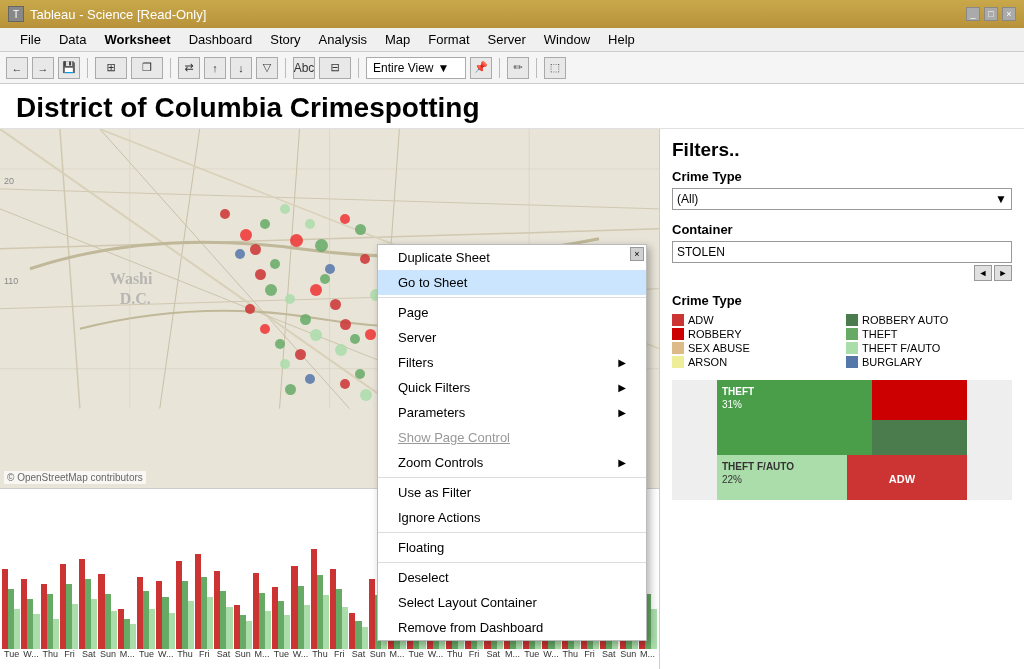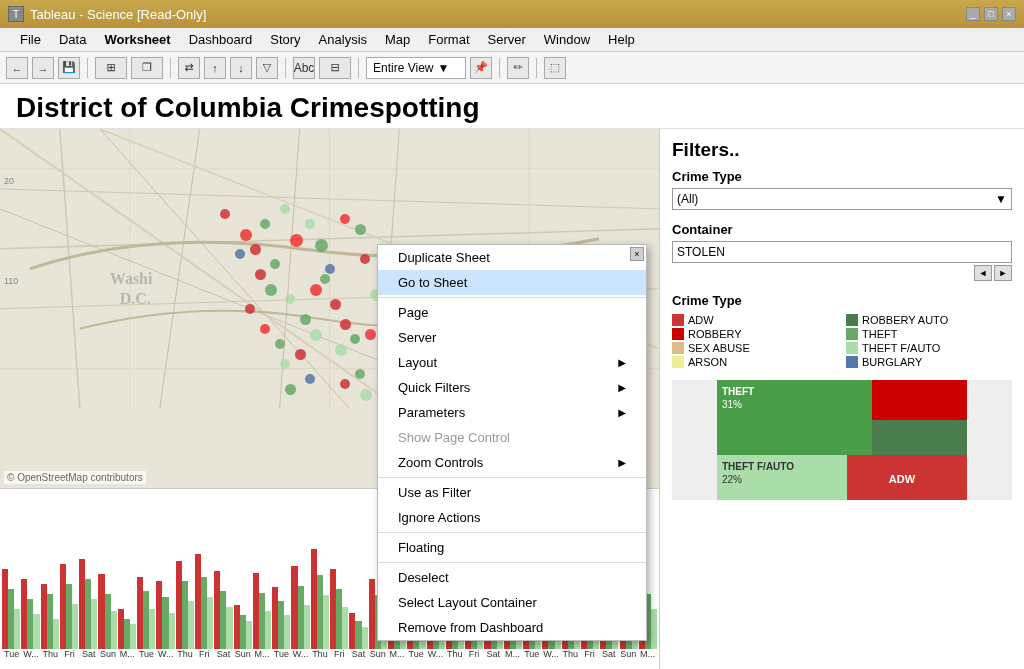--- a/index.html
+++ b/index.html
@@ -301,21 +301,21 @@
 
     .ctx-item {
       padding: 5px 20px;
       cursor: pointer;
       color: #000;
       display: flex;
       align-items: center;
       justify-content: space-between;
     }
     .ctx-item.highlighted { background: #cce5ff; }
-    .ctx-item.disabled { color: #999; cursor: default; }
+    .ctx-item.disabled { color: #999; cursor: default; text-decoration: underline; }
     .ctx-separator { height: 1px; background: #ddd; margin: 2px 0; }
     .ctx-arrow { font-size: 10px; }
 
     
     #menu-close {
       position: absolute;
       top: 2px;
       right: 2px;
       width: 14px;
       height: 14px;
@@ -778,21 +778,21 @@
         <span>Go to Sheet</span>
       </div>
       <div class="ctx-separator"></div>
       <div class="ctx-item">
         <span>Page</span>
       </div>
       <div class="ctx-item">
         <span>Server</span>
       </div>
       <div class="ctx-item">
-        <span>Layout</span>
+        <span>Filters</span>
         <span class="ctx-arrow">▶</span>
       </div>
       <div class="ctx-item">
         <span>Quick Filters</span>
         <span class="ctx-arrow">▶</span>
       </div>
       <div class="ctx-item">
         <span>Parameters</span>
         <span class="ctx-arrow">▶</span>
       </div>

